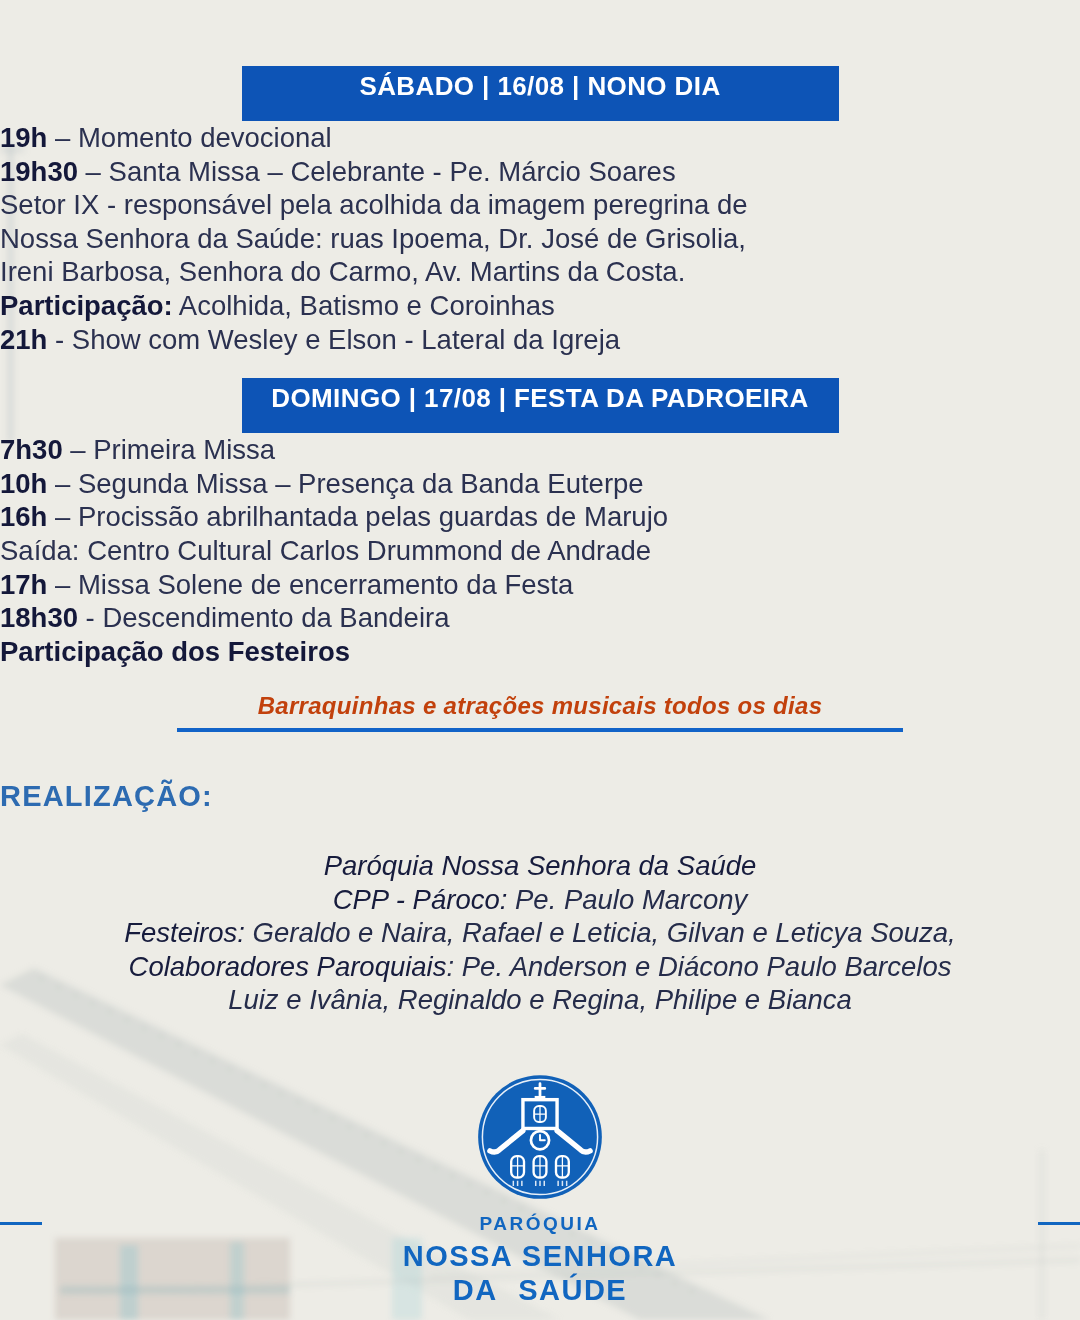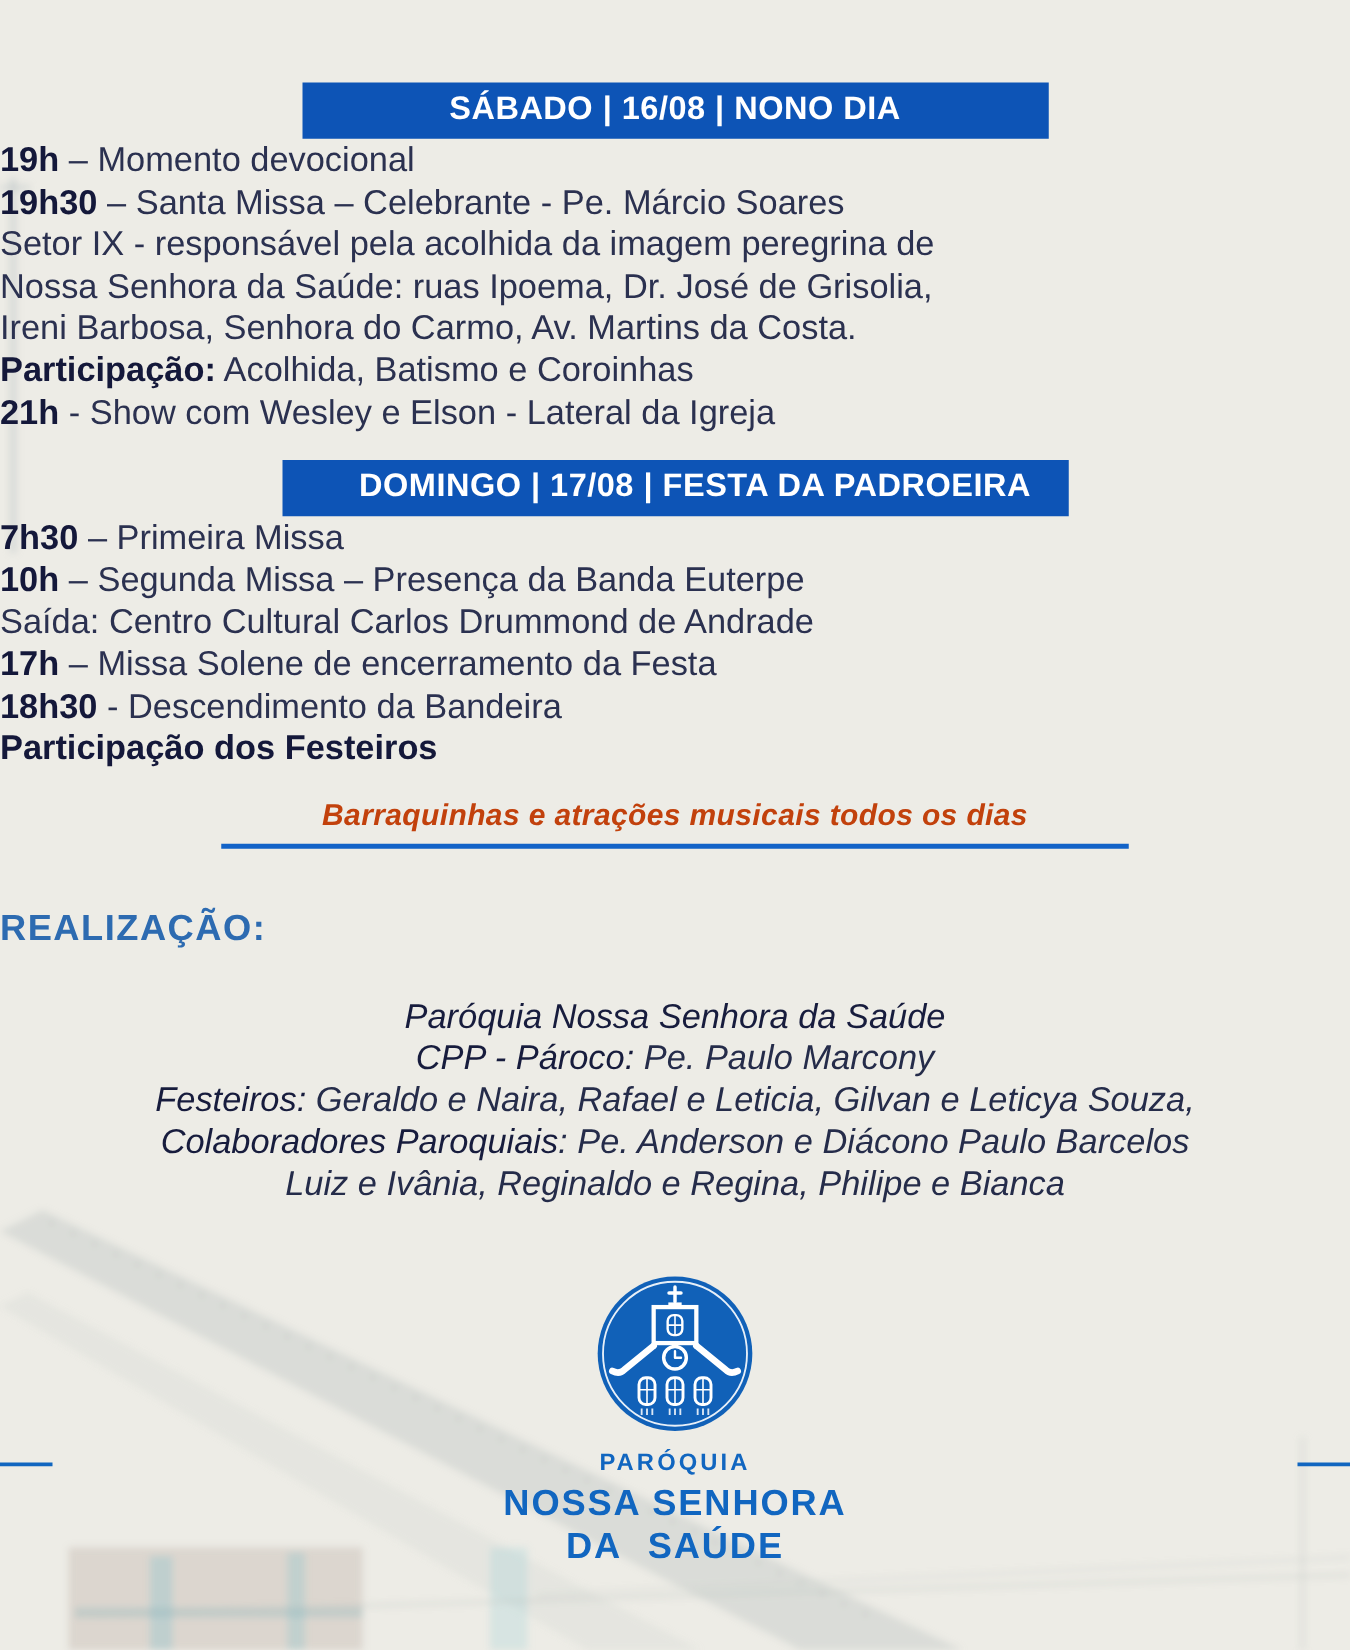--- a/index.html
+++ b/index.html
@@ -6,26 +6,26 @@
   body{
     width:1080px;height:1320px;
     background:#edece6;
     font-family:"Liberation Sans",sans-serif;
     position:relative;overflow:hidden;
   }
   .bg-photo{position:absolute;inset:0;width:1080px;height:1320px;pointer-events:none;}
   .content{position:absolute;inset:0;}
 
   .banner{
-    width:597px;margin:0 auto;height:45px;line-height:40px;
+    width:597px;margin:0 auto;height:55px;line-height:40px;
     background:#0d54b6;color:#ffffff;
     font-weight:800;font-size:26px;text-align:center;letter-spacing:0.4px;
   }
   .banner-1{margin-top:66px;}
-  .banner-2{margin-top:22px;padding-left:32px;}
+  .banner-2{margin-top:22px;}
 
   .sched{font-size:27.5px;line-height:33.6px;color:#2b3150;}
   .sched p{margin:0;white-space:nowrap;}
   .sched b{color:#14183a;font-weight:800;}
 
   .note-wrap{margin-top:24px;text-align:center;}
   .note{
     display:inline-block;font-style:italic;font-weight:700;font-size:24px;
     color:#c2410c;letter-spacing:0.3px;
   }
@@ -96,20 +96,21 @@
     <p><b>Participação:</b><span> Acolhida, Batismo e Coroinhas</span></p>
     <p><b>21h</b><span> - Show com Wesley e Elson - Lateral da Igreja</span></p>
   </div>
 
   <div class="banner banner-2">
     <span>DOMINGO | 17/08 | FESTA DA PADROEIRA</span>
   </div>
   <div class="sched">
     <p><b>7h30</b><span> – Primeira Missa</span></p>
     <p><b>10h</b><span> – Segunda Missa – Presença da Banda Euterpe</span></p>
+    <p><b>16h</b><span> – Procissão abrilhantada pelas guardas de Marujo</span></p>
     <p><b></b><span>Saída: Centro Cultural Carlos Drummond de Andrade</span></p>
     <p><b>17h</b><span> – Missa Solene de encerramento da Festa</span></p>
     <p><b>18h30</b><span> - Descendimento da Bandeira</span></p>
     <p><b>Participação dos Festeiros</b><span></span></p>
   </div>
 
   <div class="note-wrap">
     <span class="note">Barraquinhas e atrações musicais todos os dias</span>
     <div class="note-underline"></div>
   </div>

